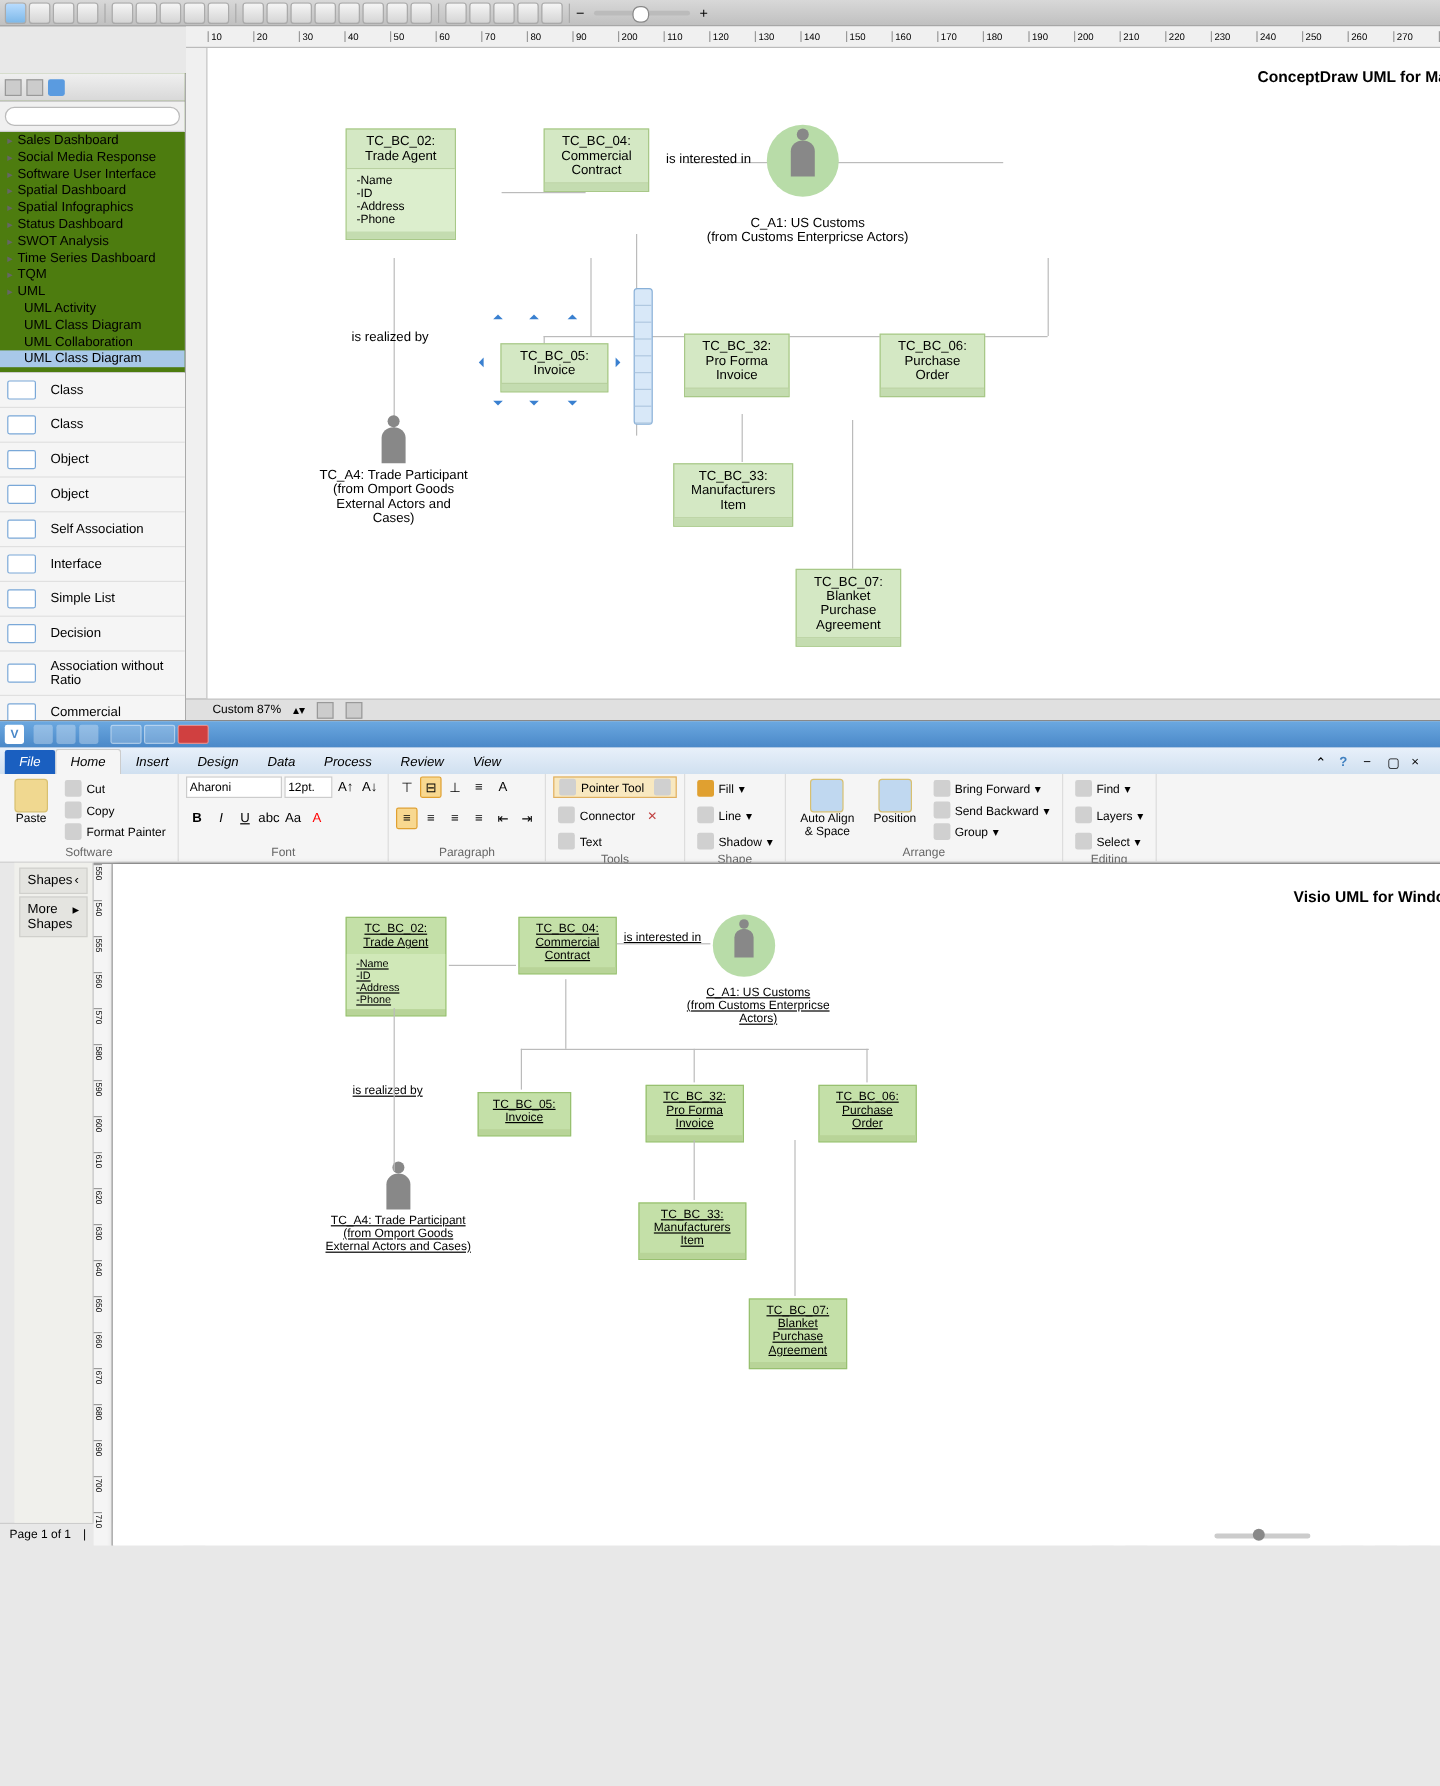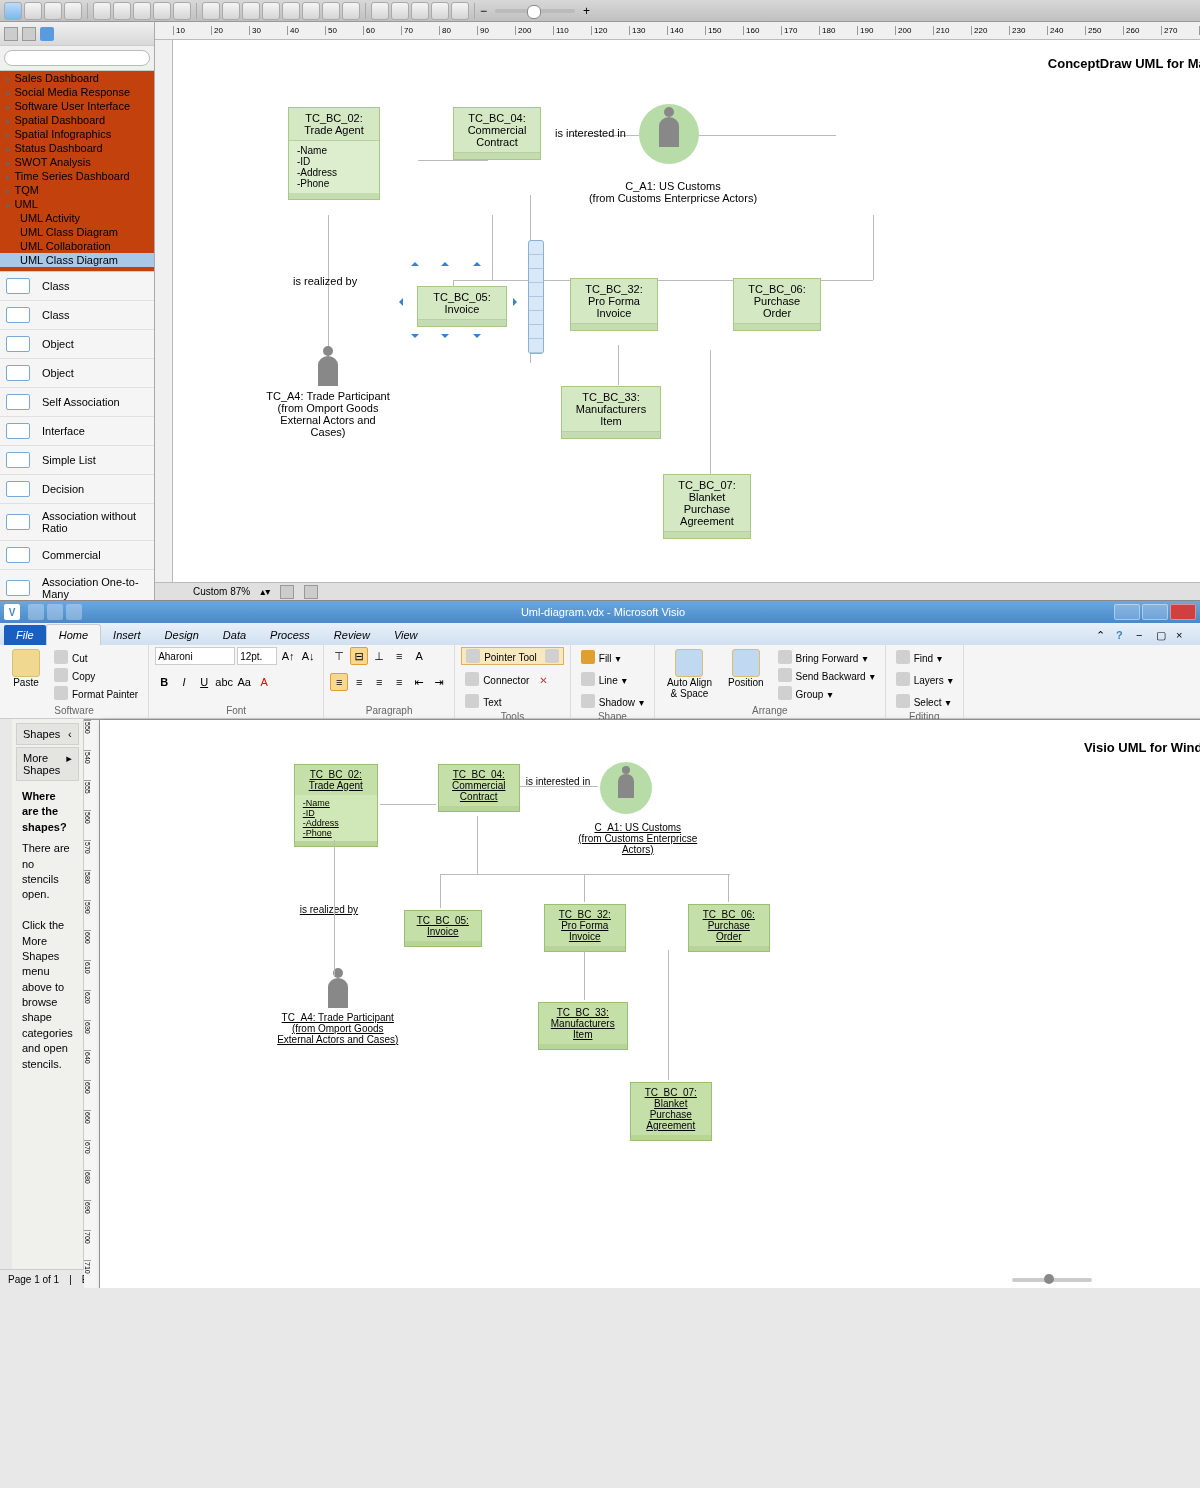--- a/index.html
+++ b/index.html
@@ -8,21 +8,21 @@
   
   .app-top { height: 600px; position: relative; }
   .toolbar-top { height: 22px; background: linear-gradient(#d8d8d8,#c0c0c0); border-bottom: 1px solid #999; display: flex; align-items: center; padding: 0 4px; gap: 2px; }
   .tool-icon { width: 18px; height: 18px; background: linear-gradient(#f5f5f5,#d5d5d5); border: 1px solid #aaa; border-radius: 3px; display: inline-block; }
   .tool-icon.blue { background: linear-gradient(#b8dcff,#7db8e8); }
   .tool-sep { width: 1px; height: 16px; background: #aaa; margin: 0 3px; }
   .zoom-slider { width: 80px; height: 4px; background: #bbb; border-radius: 2px; margin: 0 6px; position: relative; }
   .zoom-slider::after { content:''; position:absolute; left:40%; top:-4px; width:12px; height:12px; background:#fff; border:1px solid #888; border-radius:6px; }
   
   .top-body { display: flex; height: 578px; }
-  .sidebar-top { width: 173px; background: #c2410c; border-right: 1px solid #aaa; display: flex; flex-direction: column; }
+  .sidebar-top { width: 173px; background: #4d7c0f; border-right: 1px solid #aaa; display: flex; flex-direction: column; margin-top: 39px; }
   .search-bar { height: 24px; background: linear-gradient(#f0f0f0,#d8d8d8); border-bottom:1px solid #ccc; display:flex; align-items:center; padding:0 4px; gap:4px; }
   .search-input { flex:1; height:16px; border-radius:8px; border:1px solid #bbb; background:#fff; padding:0 6px; font-size:10px; }
   .view-toggle { width:14px; height:14px; background:#ccc; border:1px solid #999; }
   .search-ico { width:14px; height:14px; background:#5a9be0; border-radius:2px; }
   
   .tree { overflow-y: auto; flex: 0 0 200px; font-size: 11px; }
   .tree-item { padding: 1px 6px; cursor: pointer; white-space: nowrap; }
   .tree-item.sub { padding-left: 20px; }
   .tree-item.selected { background: #a8c8e8; }
   .tree-item::before { content:'▸'; margin-right: 4px; font-size:9px; color:#666; }
@@ -357,38 +357,37 @@
           <div class="label-txt" style="left:120px; top:235px;">is realized by</div>
           <div class="actor" style="left:90px; top:316px; width:130px;">
             <div class="actor-fig"></div>
             <div style="white-space:pre-line">TC_A4: Trade Participant
 (from Omport Goods
 External Actors and Cases)</div>
           </div>
         </div>
       </div>
       <div class="status-top">
-        <span style="margin-left:32px">Custom 87%</span>
+        <span style="margin-left:16px">Custom 87%</span>
         <span>▴▾</span>
         <span class="view-toggle"></span>
         <span class="view-toggle"></span>
       </div>
     </div>
   </div>
 </div>
 
 <div class="app-bot">
   <div class="titlebar">
     <span class="t-icon">V</span>
     <div class="qat">
       <span></span>
       <span></span>
       <span></span>
     </div>
-    <div class="t-title">Uml-diagram.vdx - Microsoft Visio</div>
     <div class="wbtns">
       <span class="wbtn"></span>
       <span class="wbtn"></span>
       <span class="wbtn close"></span>
     </div>
   </div>
   <div class="ribbon-tabs">
     <div class="ribbon-tab file">File</div>
     <div class="ribbon-tab active">Home</div>
     <div class="ribbon-tab">Insert</div>
@@ -532,26 +531,20 @@
   <div class="bot-body">
     <div class="sidebar-bot">
       <div class="sb-hdr">
           <span>Shapes</span>
           <span>‹</span>
         </div>
       <div class="sb-hdr">
           <span>More Shapes</span>
           <span>▸</span>
         </div>
-      <div class="sb-msg">
-        <b>Where are the shapes?</b>
-        <span style="white-space:pre-line">There are no stencils open.
-
-Click the More Shapes menu above to browse shape categories and open stencils.</span>
-      </div>
     </div>
     <div class="canvas-bot">
       <div class="ruler-bot-h" id="ruler-bot">
           <span>-1850</span>
           <span>-1840</span>
           <span>-1830</span>
           <span>-1820</span>
           <span>-1810</span>
           <span>-1800</span>
           <span>-1790</span>

